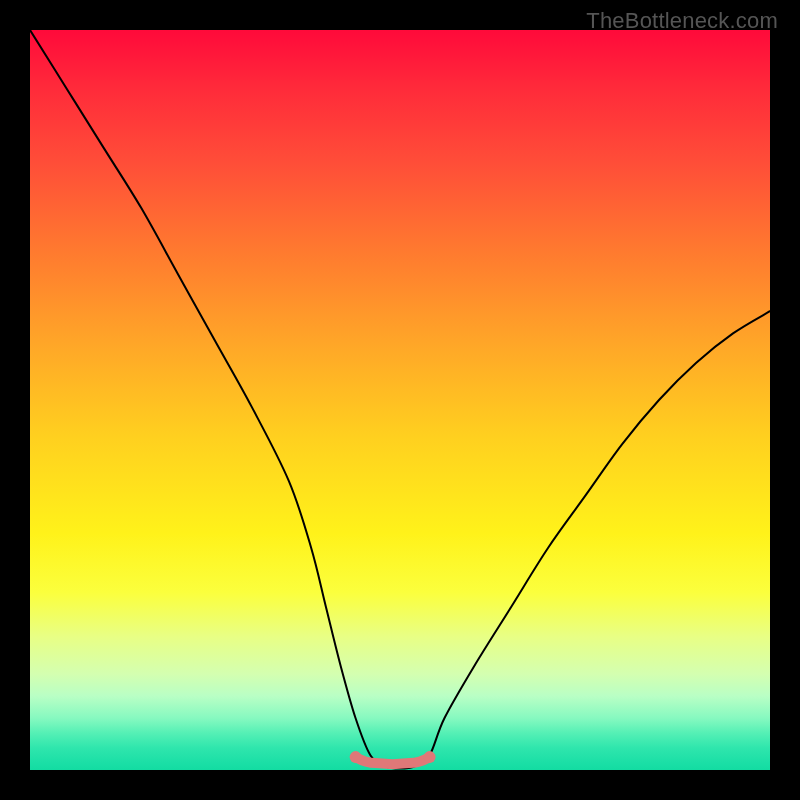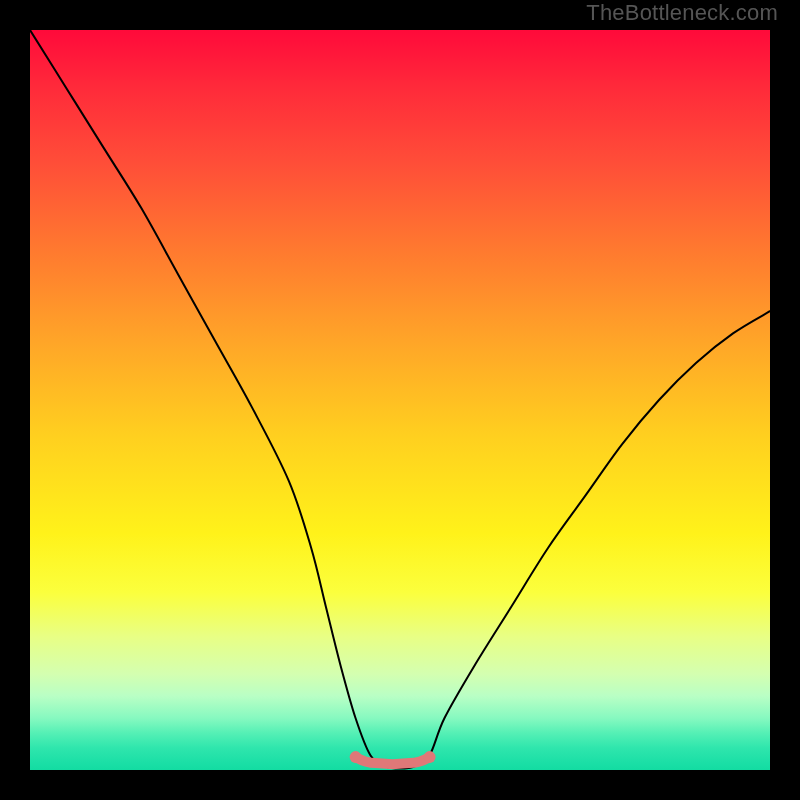--- a/index.html
+++ b/index.html
@@ -44,21 +44,21 @@
   }
   .plot-area svg {
     position: absolute;
     left: 0;
     top: 0;
     width: 740px;
     height: 740px;
   }
   .watermark {
     position: absolute;
-    top: 0;
+    top: 8px;
     right: 22px;
     color: #555;
     font-size: 22px;
     letter-spacing: 0.2px;
   }
 </style>
 </head>
 <body>
 
 <div class="frame">

